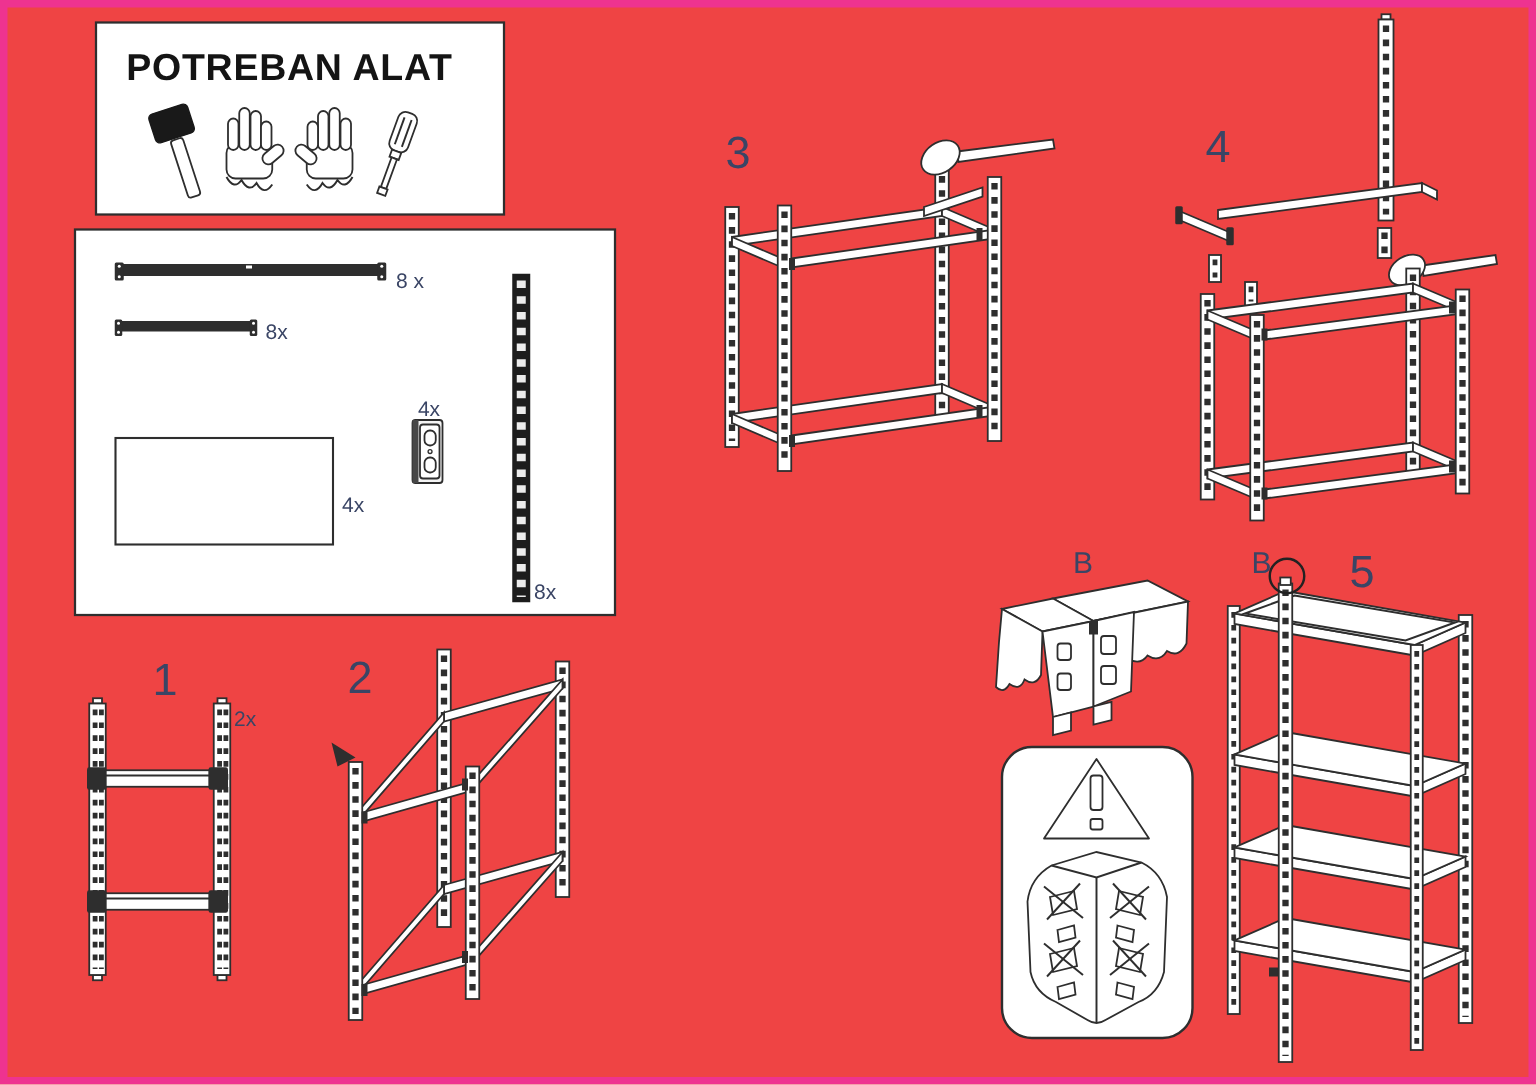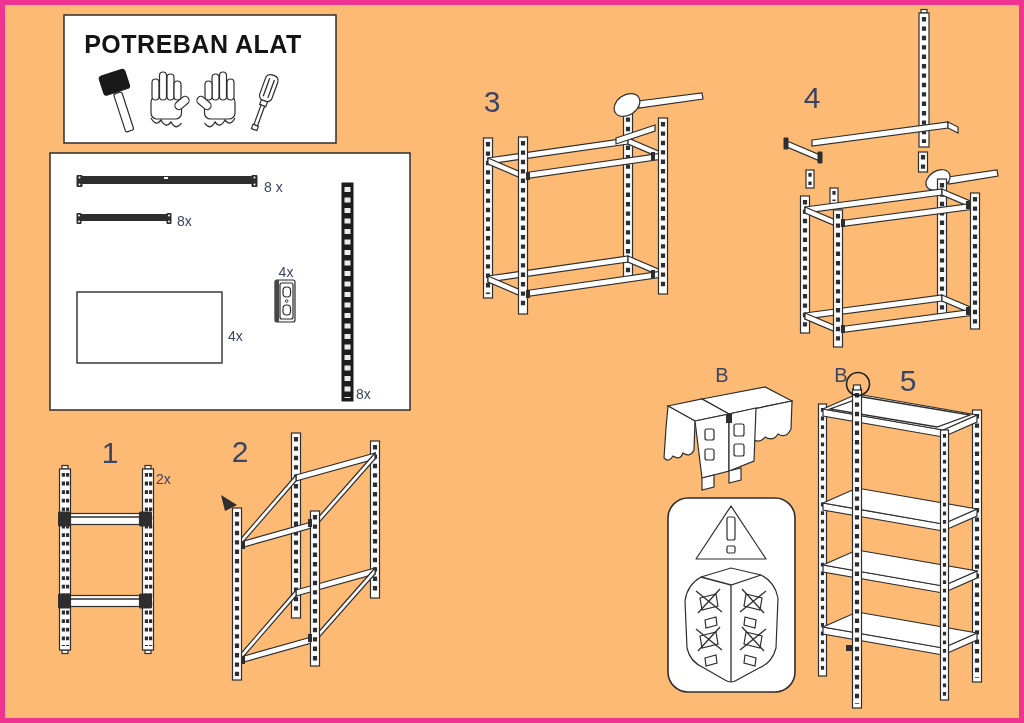--- a/index.html
+++ b/index.html
@@ -1,16 +1,16 @@
 <!DOCTYPE html>
 <html style="--border: #ee3390; --accent: #3a4565; --line: #2e2e2e;"><head>
 <meta charset="utf-8">
 <style>
   html,body{margin:0;padding:0;background:#ffffff;}
-  .page{position:relative;width:1024px;height:723px;background:#fdba74;overflow:hidden;}
+  .page{position:relative;width:1024px;height:723px;background:#ef4444;overflow:hidden;}
   svg{display:block;width:1024px;height:723px;}
   text{font-family:"Liberation Sans", sans-serif;}
   .ln{fill:none;stroke:var(--line,#2e2e2e);stroke-width:1.3;}
   .wf{fill:#ffffff;stroke:var(--line,#2e2e2e);stroke-width:1.2;}
   .df{fill:var(--line,#2e2e2e);stroke:none;}
   .post{fill:#ffffff;stroke:var(--line,#2e2e2e);stroke-width:1.2;}
   .s1{fill:none;stroke:var(--line,#2e2e2e);stroke-width:3.2;stroke-dasharray:3.8 4.8;}
   .s2{fill:none;stroke:var(--line,#2e2e2e);stroke-width:4.2;stroke-dasharray:4.4 5;}
   .sw{fill:none;stroke:#ececec;stroke-width:6;stroke-dasharray:5 5.5;}
   .lbl{fill:var(--accent,#3a4565);}

